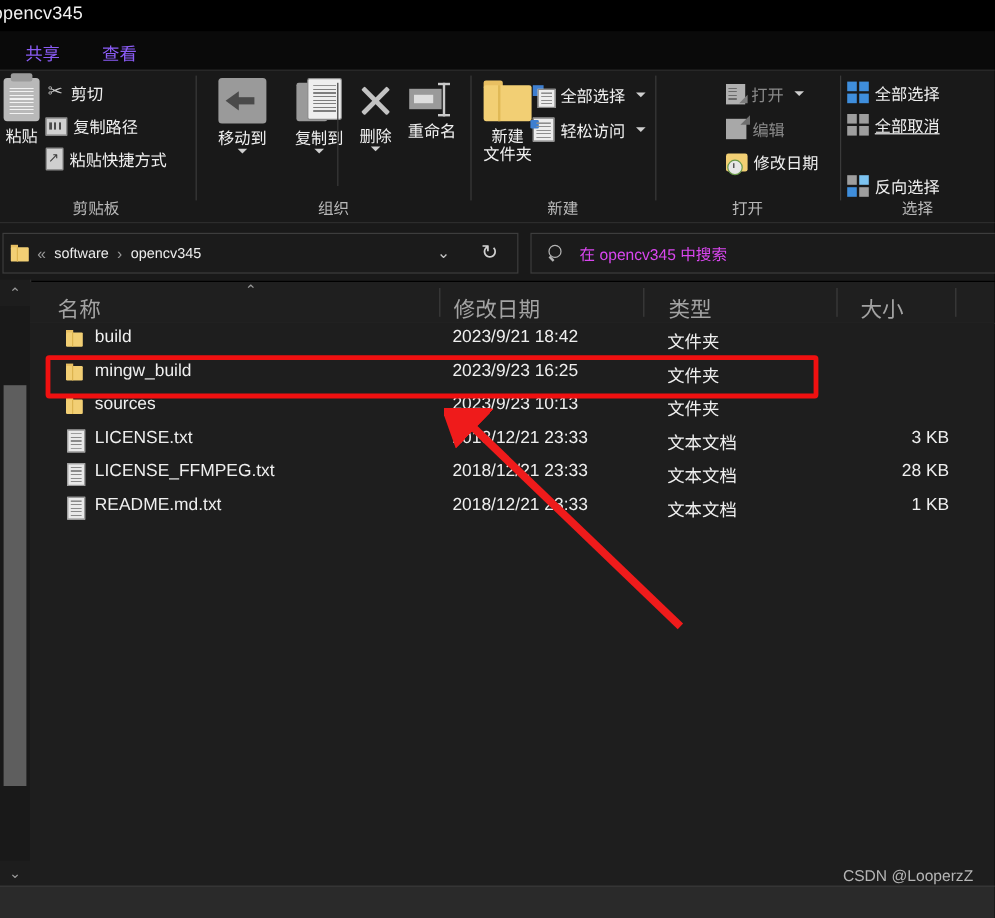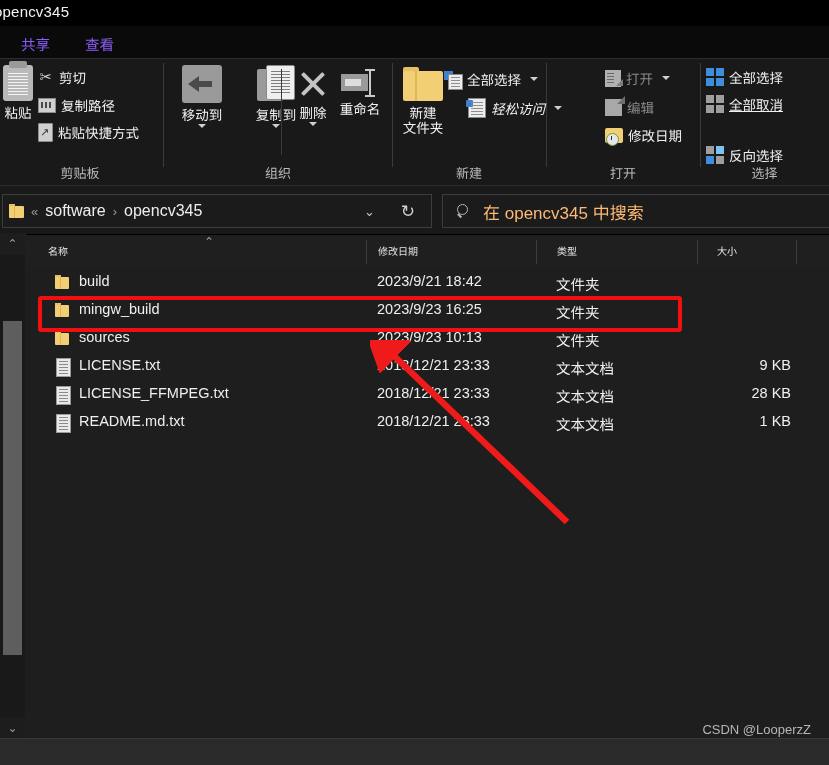--- a/index.html
+++ b/index.html
@@ -218,51 +218,51 @@
     position: absolute; left: 2px; top: 8px;
     width: 428px; height: 32px;
     background: #1b1b1b;
     border: 1px solid #3d3d3d;
     display: flex; align-items: center;
   }
   .addr-folder { width:15px; height:14px; margin-left:6px; flex:none; position:relative;}
   .addr-folder .tab{position:absolute;left:0;top:0;width:6px;height:3px;background:#e8bf62;}
   .addr-folder .bd{position:absolute;left:0;top:2px;width:15px;height:12px;background:#f2cf74;border-radius:1px;}
   .addr-folder .fr{position:absolute;left:5px;top:2px;width:1px;height:12px;background:#ddb44f;}
-  .crumb { font-size: 16px; color: #ededed; white-space: nowrap; }
+  .crumb { font-size: 12px; color: #ededed; white-space: nowrap; }
   .crumb-sep { font-size: 13px; color: #9a9a9a; padding: 0 7px; }
   .addr-dd {
     position:absolute; right:56px; top:50%; transform: translateY(-50%);
     font-size:13px; color:#c8c8c8;
   }
   .addr-refresh {
     position:absolute; right:16px; top:50%; transform: translateY(-50%);
     font-size:17px; color:#d0d0d0;
   }
   .searchbox {
     position: absolute; left: 442px; top: 8px;
     width: 400px; height: 32px;
     background: #1b1b1b; border: 1px solid #3d3d3d;
     display:flex; align-items:center;
   }
   .search-ic { margin-left: 14px; width:14px; height:14px; position:relative; flex:none;}
   .search-ic:before{content:"";position:absolute;left:0;top:0;width:9px;height:9px;border:1.5px solid #b5b5b5;border-radius:50%;}
   .search-ic:after{content:"";position:absolute;left:1px;top:9px;width:5px;height:1.5px;background:#b5b5b5;transform:rotate(45deg);transform-origin:left center;}
-  .search-ph { margin-left: 12px; font-size: 17px; color: #fdba74; white-space: nowrap;}
+  .search-ph { margin-left: 12px; font-size: 13px; color: #d946ef; white-space: nowrap;}
 
   
   .colhdr {
     position: absolute; left: 25px; top: 235px;
     width: 804px; height: 34px;
     background: #1f1f1f;
     border-bottom: 1px solid #343434;
   }
   .colhdr .ch {
     position: absolute; top: 8px;
-    font-size: 10px; color: #e5e5e5;
+    font-size: 18px; color: #a3a3a3;
     white-space: nowrap;
   }
   .colhdr .div { position: absolute; top: 5px; width:1px; height:24px; background:#3c3c3c; }
   .sortmark {
     position:absolute; left:179px; top:0px;
     font-size:12px; color:#9a9a9a;
   }
 
   
   .filelist {
@@ -368,21 +368,21 @@
     <div class="small-btn" style="left:38px; top:63px;">
       <span class="ic ic-shortcut"></span>
       <span>粘贴快捷方式</span>
     </div>
 
     <div class="big-btn" style="left:171px; top:6px; width:62px;">
       <span class="ic ic-moveto"><span class="tail"></span></span>
       <span class="lbl">移动到</span>
       <span class="caret-c"></span>
     </div>
-    <div class="big-btn" style="left:245px; top:6px; width:62px;">
+    <div class="big-btn" style="left:235px; top:6px; width:62px;">
       <span class="ic ic-copyto"><span class="b1"></span><span class="b2"></span></span>
       <span class="lbl">复制到</span>
       <span class="caret-c"></span>
     </div>
     <div class="rib-sep" style="left:281px; top:10px; height:86px;"></div>
     <div class="big-btn" style="left:324px; top:10px; width:72px;">
       <span class="ic ic-rename"><span class="box"></span><span class="cur"></span></span>
       <span class="lbl">重命名</span>
     </div>
     <div class="big-btn" style="left:283px; top:8px; width:60px;">
@@ -397,21 +397,21 @@
       <span class="lbl" style="margin-top:0">文件夹</span>
     </div>
     <div class="small-btn" style="left:444px; top:10px;">
       <span class="ic ic-newitem">
           <span class="s1"></span>
           <span class="s2"></span>
         </span>
       <span>全部选择</span>
       <span class="caret-d"></span>
     </div>
-    <div class="small-btn" style="left:468px; top:39px;font-style:italic;">
+    <div class="small-btn" style="left:444px; top:39px;">
       <span class="ic ic-easy">
           <span class="bl"></span>
         </span>
       <span>轻松访问</span>
       <span class="caret-d"></span>
     </div>
 
     <div class="small-btn dim" style="left:605px; top:9px;">
       <span class="ic ic-open">
           <span class="ar"></span>
@@ -542,21 +542,21 @@
       <span class="sz"></span>
     </div>
 
     <div class="row" style="top:84px">
       <span class="icwrap">
           <span class="fi-txt"></span>
         </span>
       <span class="nm">LICENSE.txt</span>
       <span class="dt">2018/12/21 23:33</span>
       <span class="ty">文本文档</span>
-      <span class="sz">9 KB</span>
+      <span class="sz">3 KB</span>
     </div>
 
     <div class="row" style="top:112px">
       <span class="icwrap">
           <span class="fi-txt"></span>
         </span>
       <span class="nm">LICENSE_FFMPEG.txt</span>
       <span class="dt">2018/12/21 23:33</span>
       <span class="ty">文本文档</span>
       <span class="sz">28 KB</span>

